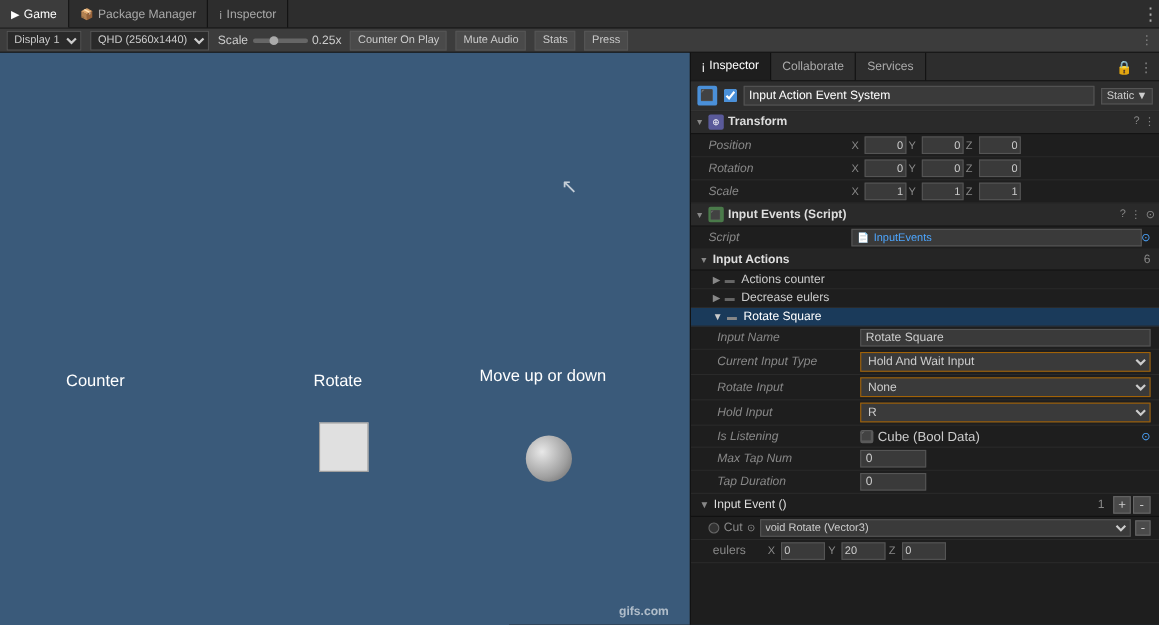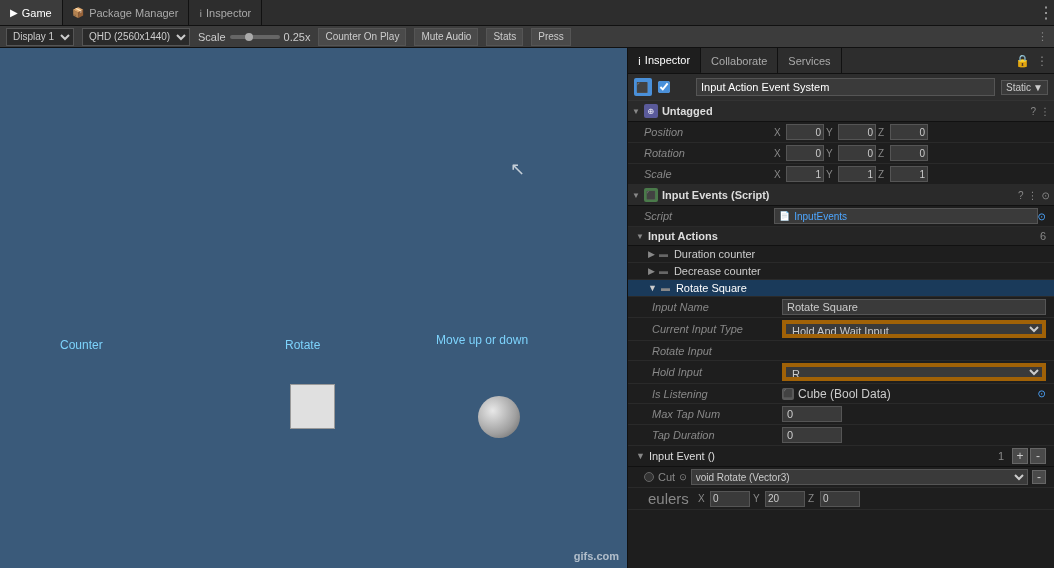--- a/index.html
+++ b/index.html
@@ -115,22 +115,22 @@
     .cursor {
       position: absolute;
       top: 110px;
       left: 510px;
       font-size: 18px;
       color: rgba(255,255,255,0.7);
     }
 
     .viewport-label {
       position: absolute;
-      color: #7dd3fc;
-      font-size: 12px;
+      color: #ffffff;
+      font-size: 15px;
     }
 
     .game-object-counter {
       top: 290px;
       left: 60px;
     }
 
     .game-object-rotate {
       top: 290px;
       left: 285px;
@@ -157,21 +157,21 @@
       left: 478px;
       width: 42px;
       height: 42px;
       border-radius: 50%;
       background: radial-gradient(circle at 35% 35%, #e8e8e8, #a0a0a0 60%, #606060);
     }
 
     .watermark {
       position: absolute;
       bottom: 6px;
-      right: 8px;
+      right: 19px;
       font-size: 11px;
       color: rgba(255,255,255,0.6);
       font-weight: bold;
     }
 
     
     .right-panel {
       width: 427px;
       background: #1e1e1e;
       display: flex;
@@ -248,21 +248,20 @@
       accent-color: #4a90d9;
     }
     .go-name {
       flex: 1;
       background: #3a3a3a;
       border: 1px solid #555;
       color: #fff;
       height: 18px;
       padding: 0 4px;
       font-size: 11px;
-      margin-left: 20px;
     }
     .static-badge {
       background: #3a3a3a;
       border: 1px solid #555;
       color: #ccc;
       font-size: 10px;
       padding: 1px 4px;
       display: flex;
       align-items: center;
       gap: 2px;
@@ -414,21 +413,21 @@
     .tree-arrow { color: #888; font-size: 9px; }
     .tree-arrow.expanded { color: #ccc; }
     .tree-label { color: #ccc; font-size: 11px; }
     .tree-item.active { background: #1a3a5a; }
     .tree-item.active .tree-label { color: #fff; }
 
     
     .full-select {
       width: 100%;
       background: #3a3a3a;
-      border: 4px solid #a16207;
+      border: 1px solid #a16207;
       color: #ccc;
       height: 18px;
       font-size: 11px;
       padding: 0 2px;
     }
 
     
     .input-event-header {
       display: flex;
       align-items: center;
@@ -488,21 +487,21 @@
       font-size: 12px;
     }
 
     
     .eulers-row {
       display: flex;
       align-items: center;
       padding: 2px 8px 2px 20px;
       border-bottom: 1px solid #2a2a2a;
     }
-    .eulers-label { width: 50px; color: #888; font-size: 15px; }
+    .eulers-label { width: 50px; color: #888; font-size: 11px; }
     .eulers-xyz { display: flex; gap: 3px; flex: 1; }
     .euler-field {
       display: flex;
       align-items: center;
       gap: 2px;
     }
     .euler-xyz-label { color: #888; font-size: 10px; width: 10px; }
     .euler-input {
       width: 40px;
       background: #3a3a3a;
@@ -618,21 +617,21 @@
         <div class="static-badge">
           <span>Static</span>
           <span>▼</span>
         </div>
       </div>
 
 
       <div class="component-header">
         <span class="arrow">▼</span>
         <div class="comp-icon" style="background:#5a5a9a;">⊕</div>
-        <span class="comp-name">Untagged</span>
+        <span class="comp-name">Transform</span>
         <div class="comp-actions">
           <span>?</span>
           <span>⋮</span>
         </div>
       </div>
 
       <div class="prop-row">
         <span class="prop-label">Position</span>
         <div class="prop-value xyz-field">
           <span class="xyz-label">X</span>
@@ -690,26 +689,26 @@
 
       <div class="input-actions-header">
         <span class="arrow" style="color:#888;font-size:8px;margin-right:4px;">▼</span>
         <span class="input-actions-label">Input Actions</span>
         <span class="input-actions-count">6</span>
       </div>
 
       <div class="tree-item">
         <span class="tree-arrow">▶</span>
         <span style="font-size:9px;color:#666;margin-right:2px;">▬</span>
-        <span class="tree-label">Duration counter</span>
+        <span class="tree-label">Actions counter</span>
       </div>
       <div class="tree-item">
         <span class="tree-arrow">▶</span>
         <span style="font-size:9px;color:#666;margin-right:2px;">▬</span>
-        <span class="tree-label">Decrease counter</span>
+        <span class="tree-label">Decrease eulers</span>
       </div>
       <div class="tree-item active">
         <span class="tree-arrow expanded">▼</span>
         <span style="font-size:9px;color:#888;margin-right:2px;">▬</span>
         <span class="tree-label">Rotate Square</span>
       </div>
 
       <div class="prop-row" style="padding-left:24px;">
         <span class="prop-label">Input Name</span>
         <div class="prop-value">
@@ -721,20 +720,25 @@
         <span class="prop-label">Current Input Type</span>
         <div class="prop-value">
           <select class="full-select">
             <option>Hold And Wait Input</option>
           </select>
         </div>
       </div>
 
       <div class="prop-row" style="padding-left:24px;">
         <span class="prop-label">Rotate Input</span>
+        <div class="prop-value">
+          <select class="full-select">
+            <option>None</option>
+          </select>
+        </div>
       </div>
 
       <div class="prop-row" style="padding-left:24px;">
         <span class="prop-label">Hold Input</span>
         <div class="prop-value">
           <select class="full-select">
             <option>R</option>
           </select>
         </div>
       </div>

